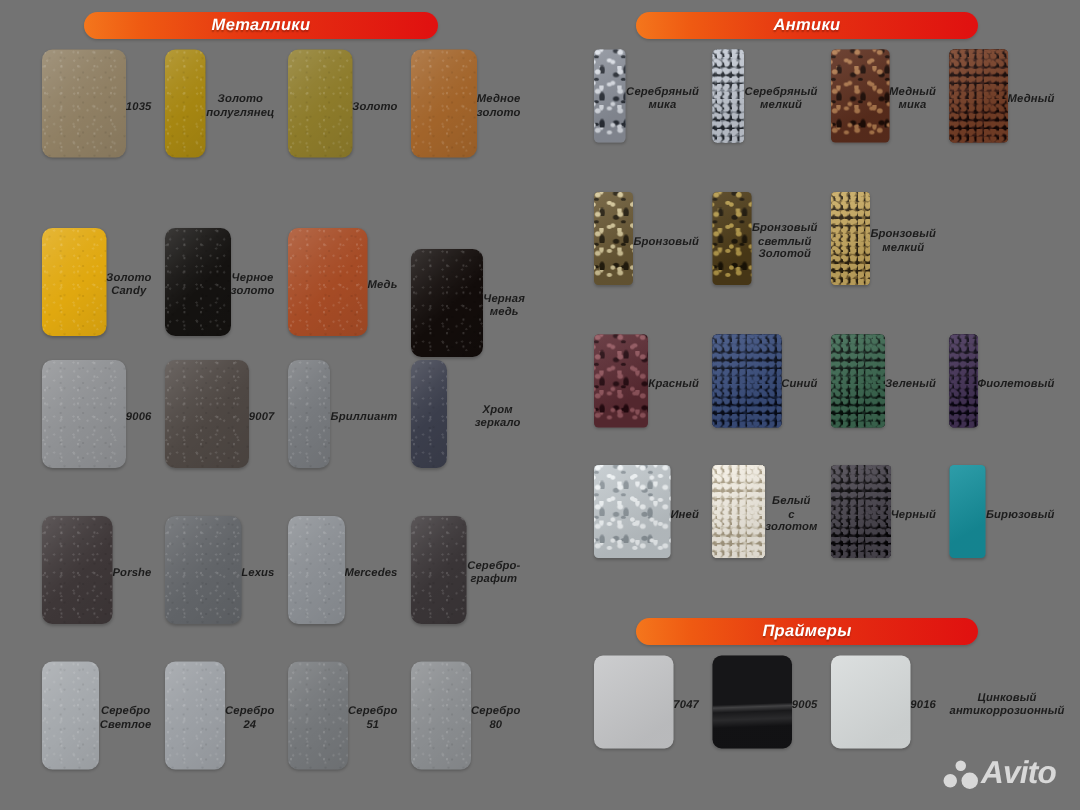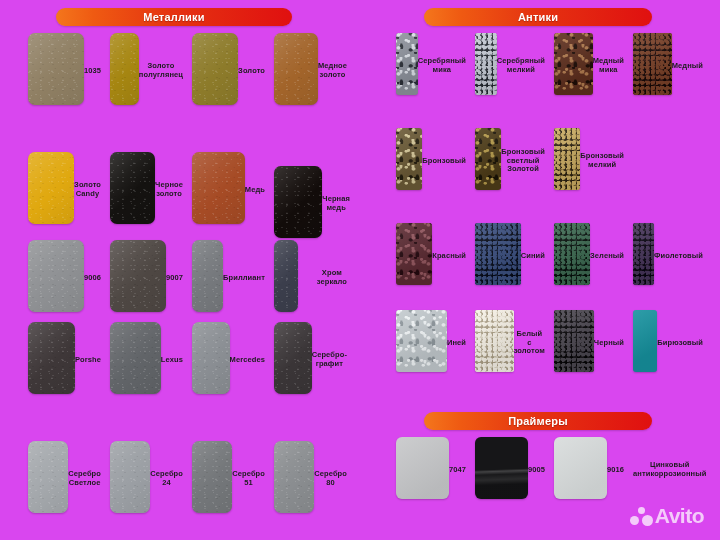--- a/index.html
+++ b/index.html
@@ -2,21 +2,21 @@
 <html><head>
 <meta charset="utf-8">
 <style>
   html,body{margin:0;padding:0;}
   body{
     width:720px;height:540px;overflow:hidden;
     background:#efeff0;
     font-family:"Liberation Sans", sans-serif;
     position:relative;
   }
-  #page{position:absolute;inset:0;background:#d946ef;}
+  #page{position:absolute;inset:0;background:#737373;font-style:italic;}
 
   
   .hdr{
     position:absolute;height:18px;border-radius:9px;
     background:linear-gradient(90deg,#f4761c 0%,#ef5a12 16%,#e53411 48%,#e01010 100%);
     color:#fff;font-size:11px;font-weight:bold;
     display:flex;align-items:center;justify-content:center;
     letter-spacing:.2px;text-shadow:0 1px 1px rgba(0,0,0,.25);
     box-shadow:0 1px 2px rgba(0,0,0,.18);
   }
@@ -177,21 +177,21 @@
         <div class="cell" style="width: 73px;">
           <div class="sw metal" style="width: 73px; height: 72px; background: rgb(118, 121, 125);"></div>
           <div class="lbl">Бриллиант</div>
         </div>
         <div class="cell" style="width: 73px; gap: 19px;">
           <div class="sw metal" style="width: 73px; height: 72px; background: rgb(59, 62, 76);"></div>
           <div class="lbl">Хром
 зеркало</div>
         </div>
       </div>
-    <div class="row" id="m-row-3" style="left:28px;top:322px;gap:9px;">
+    <div class="row" id="m-row-3" style="left:28px;top:344px;gap:9px;">
         <div class="cell" style="width: 73px;">
           <div class="sw metal" style="width: 73px; height: 72px; background: rgb(62, 55, 56);"></div>
           <div class="lbl">Porshe</div>
         </div>
         <div class="cell" style="width: 73px;">
           <div class="sw metal" style="width: 73px; height: 72px; background: rgb(97, 100, 104);"></div>
           <div class="lbl">Lexus</div>
         </div>
         <div class="cell" style="width: 73px;">
           <div class="sw metal" style="width: 73px; height: 72px; background: rgb(138, 142, 147);"></div>

